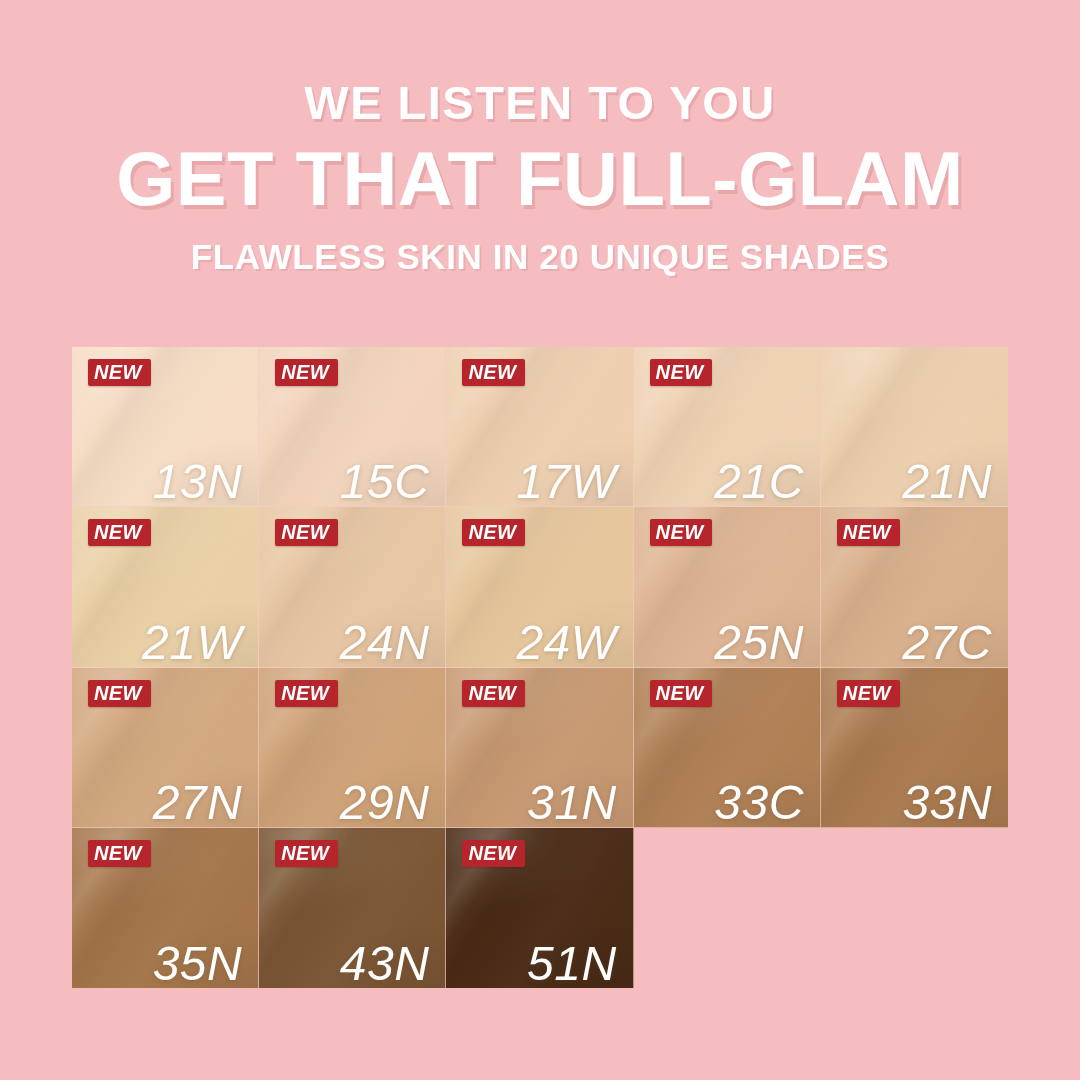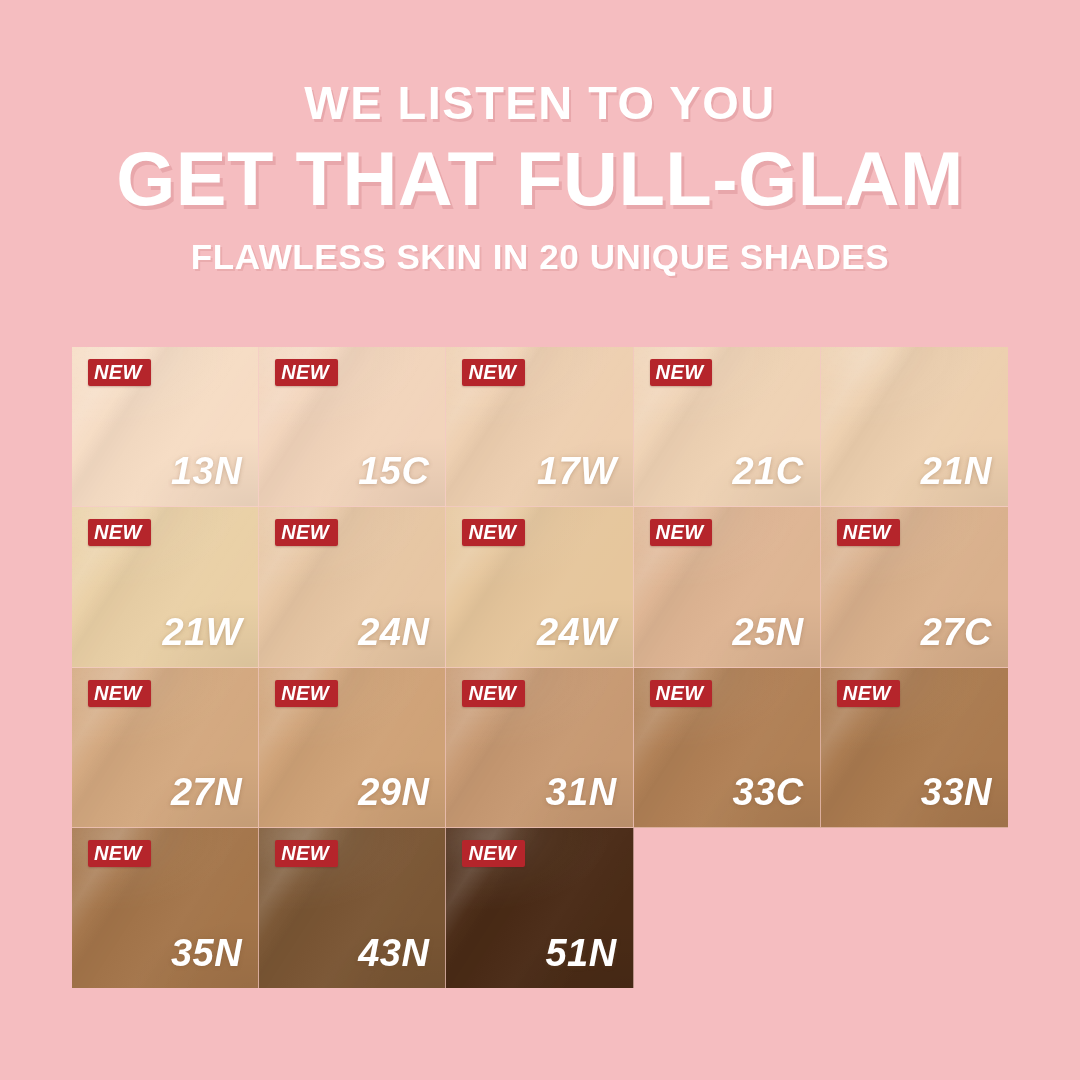--- a/index.html
+++ b/index.html
@@ -119,24 +119,24 @@
     letter-spacing: 0.4px;
     padding: 3px 9px 4px 6px;
     border-radius: 2px;
     line-height: 1;
     box-shadow: 0 1px 2px rgba(90,20,22,0.25);
   }
 
   .shade-code {
     position: absolute;
     right: 16px;
-    bottom: 16px;
+    bottom: 0;
     color: #ffffff;
-    font-size: 38px;
-    font-weight: 700;
+    font-size: 48px;
+    font-weight: 400;
     font-style: italic;
     letter-spacing: 0.5px;
     line-height: 1;
     text-shadow: 0 1px 4px rgba(120,80,50,0.30);
   }
 </style>
 </head>
 <body>
 
 <div id="poster" style="background: rgb(245, 189, 192);">

